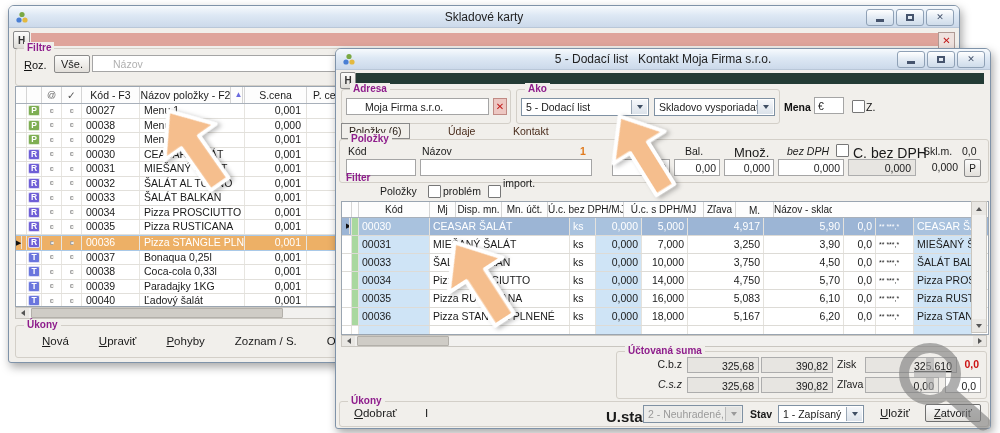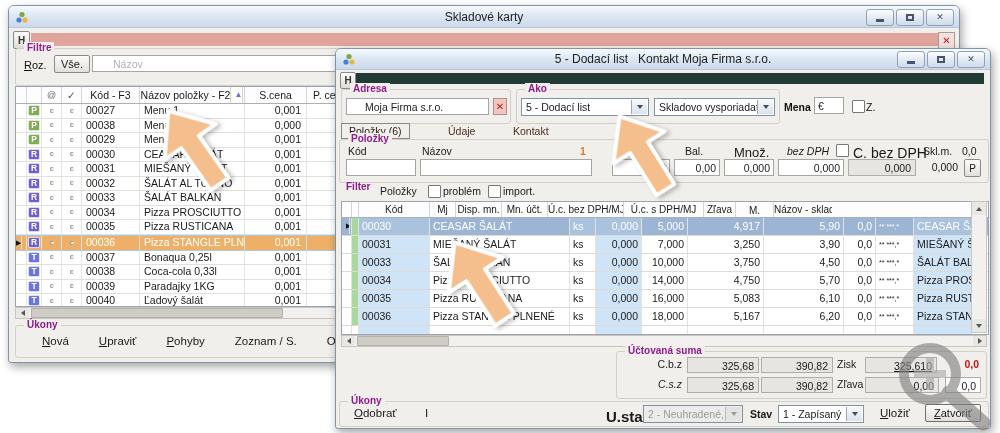--- a/index.html
+++ b/index.html
@@ -481,26 +481,26 @@
     <input class="tin" style="position: absolute; left: 80px; top: 19px; width: 172px;" value="">
     <input class="tin num" style="position: absolute; left: 272px; top: 19px; width: 58px;" value="0,0">
     <input class="tin num" style="position: absolute; left: 334px; top: 19px; width: 46px;" value="0,00">
     <input class="tin num" style="position: absolute; left: 384px; top: 19px; width: 50px;" value="0,000">
     <input class="tin num" style="position: absolute; left: 438px; top: 19px; width: 66px;" value="0,000">
     <span class="graybox" style="position:absolute;left:508px;top:19px;width:68px;height:17px;line-height:17px;">0,000</span>
     <span style="position:absolute;left:580px;top:21px;width:38px;font-size:10.5px;text-align:right;">0,000</span>
     <span style="position:absolute;left:624px;top:19px;width:15px;height:16px;border:1px solid #8a8a8a;border-radius:2px;background:linear-gradient(#fcfcfb,#e2dfda);font-size:10px;display:flex;align-items:center;justify-content:center;">P</span>
   </div>
 
-  <span class="purple" style="position:absolute;left:10px;top:132px;">Filter</span>
+  <span class="purple" style="position:absolute;left:10px;top:123px;">Filter</span>
   <span style="position:absolute;left:44px;top:136px;font-size:10.5px;">Položky</span>
   <span class="chk" style="position:absolute;left:92px;top:136px;"></span>
   <span style="position:absolute;left:107px;top:136px;font-size:10.5px;">problém</span>
   <span class="chk" style="position:absolute;left:152px;top:136px;"></span>
-  <span style="position:absolute;left:167px;top:136px;font-size:10.5px;">import.</span>
+  <span style="position:absolute;left:167px;top:128px;font-size:10.5px;">import.</span>
 
   <div class="ftable" style="left:5px;top:152px;width:646px;height:132px;">
     <div class="fhead">
       <span class="f-sel"></span>
         <span class="f-stripe" style="background:#fdfdfd;"></span>
       <span class="f-kod">Kód</span>
       <span class="f-mj">Mj</span>
       <span class="f-disp">Disp. mn.</span>
       <span class="f-mnuct">Mn. účt.</span>
       <span class="f-ucbez">Ú.c. bez DPH/MJ</span>
@@ -631,21 +631,21 @@
         <div class="tri-r"></div>
       </div>
   </div>
 
   <div class="group" style="left:280px;top:302px;width:369px;height:46px;">
     <span class="group-label">Účtovaná suma</span>
     <span style="position:absolute;left:20px;top:6px;width:45px;text-align:right;font-size:10.5px;">C.b.z</span>
     <span class="graybox" style="position:absolute;left:70px;top:5px;width:72px;">325,68</span>
     <span class="graybox" style="position:absolute;left:144px;top:5px;width:72px;">390,82</span>
     <span style="position:absolute;left:220px;top:6px;font-size:10.5px;">Zisk</span>
-    <span class="graybox" style="position:absolute;left:248px;top:5px;width:72px;text-decoration:underline;">325,610</span>
+    <span class="graybox" style="position:absolute;left:248px;top:5px;width:92px;text-decoration:underline;">325,610</span>
     <span style="position:absolute;left:330px;top:6px;width:32px;text-align:right;font-size:10.5px;color:#cc1111;font-weight:bold;">0,0</span>
     <span style="position:absolute;left:20px;top:26px;width:45px;text-align:right;font-size:10.5px;font-style:italic;">C.s.z</span>
     <span class="graybox" style="position:absolute;left:70px;top:25px;width:72px;">325,68</span>
     <span class="graybox" style="position:absolute;left:144px;top:25px;width:72px;">390,82</span>
     <span style="position:absolute;left:220px;top:26px;font-size:10.5px;">Zľava</span>
     <span class="graybox" style="position:absolute;left:248px;top:25px;width:74px;">0,00</span>
     <span class="graybox" style="position:absolute;left:328px;top:25px;width:36px;background:#fff;">0,0</span>
   </div>
 
   <div class="group" style="left:3px;top:352px;width:648px;height:24px;">

